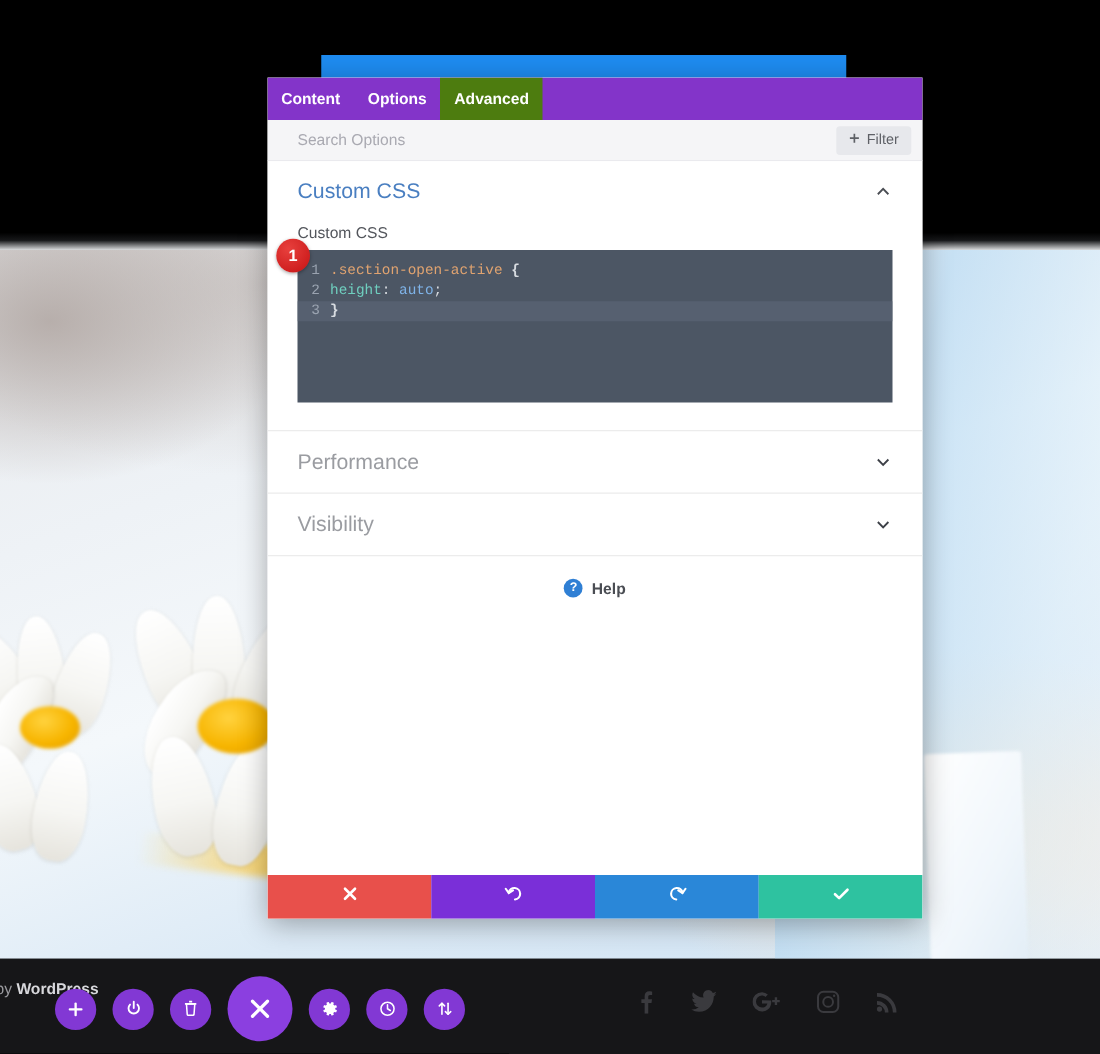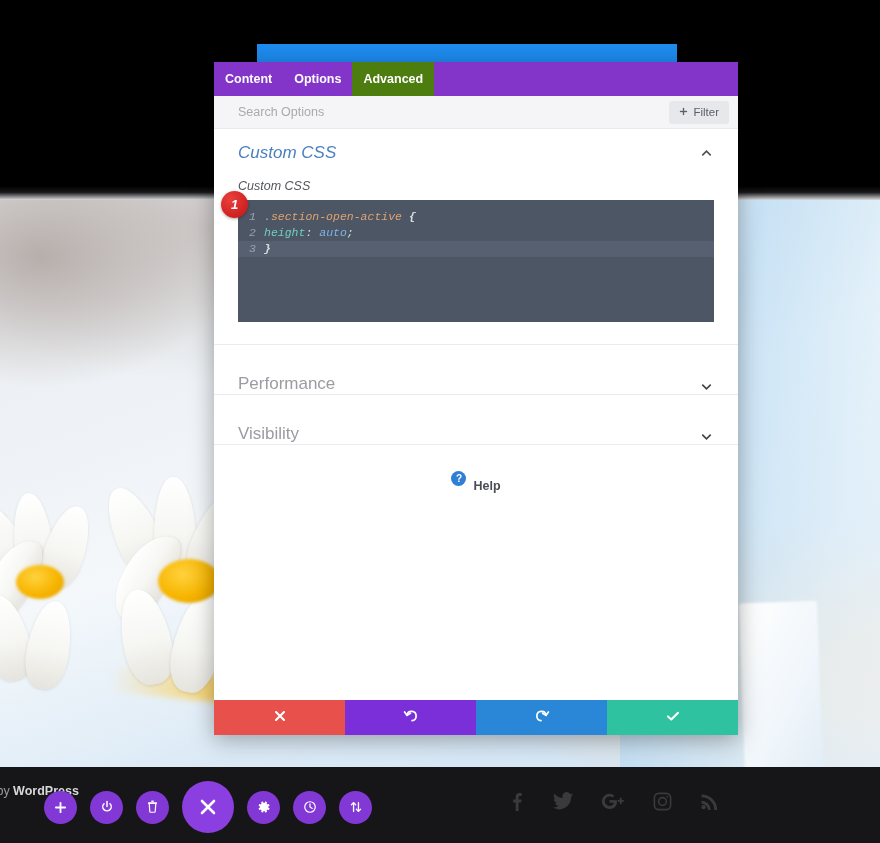--- a/index.html
+++ b/index.html
@@ -111,21 +111,21 @@
   #filter-button {
     background:#e7e8ec; border:0; border-radius:3px;
     height:23px; padding:0 10px;
     font-family:"Liberation Sans", sans-serif;
     font-size:11.5px; color:#5e6066; cursor:pointer;
     display:flex; align-items:center; gap:5px;
   }
 
   #modal-body { flex:1; background:#fff; overflow:hidden; }
 
-  #css-section { padding:14px 24px 0 24px;font-style:italic; }
+  #css-section { padding:14px 24px 0 24px; }
   #css-section-head {
     display:flex; align-items:center; cursor:pointer;
     padding-bottom:10px;
   }
   #css-section-title {
     flex:1; color:#4a7fc1; font-size:17px; font-weight:normal;
   }
   .chev { width:15px; height:15px; flex:0 0 auto; }
 
   #css-field-label {
@@ -155,37 +155,37 @@
     width:27px; height:27px; border-radius:50%;
     background:radial-gradient(circle at 36% 30%, #e8403d 0%, #cf1f1f 72%, #ad1717 100%);
     color:#fff; font-size:13px; font-weight:bold;
     display:flex; align-items:center; justify-content:center;
     box-shadow:0 1px 3px rgba(0,0,0,0.35);
   }
 
   #editor-bottom-space { height:22px; }
 
   .accordion-row {
-    display:flex; align-items:flex-end; cursor:pointer;
+    display:flex; align-items:center; cursor:pointer;
     height:50px; padding:0 24px;
     border-top:1px solid #ececec;
   }
   .accordion-label { flex:1; color:#9a9ca1; font-size:17px; }
 
   #help-row {
     display:flex; align-items:center; justify-content:center;
     gap:7px; padding:18px 0 0 0;
     border-top:1px solid #ececec;
   }
   #help-icon {
     width:15px; height:15px; border-radius:50%;
     background:#2f7fd4; color:#fff; font-size:10px; font-weight:bold;
     display:flex; align-items:center; justify-content:center;
   }
-  #help-label { color:#4a4d53; font-size:12.5px; font-weight:bold;margin-top:16px; }
+  #help-label { color:#4a4d53; font-size:12.5px; font-weight:bold; }
 
   #modal-footer { height:35px; display:flex; flex:0 0 auto; }
   .footer-btn {
     flex:1; display:flex; align-items:center; justify-content:center;
     cursor:pointer; color:#fff;
   }
   #btn-cancel { background:#e8504b; }
   #btn-undo   { background:#7a2fd8; }
   #btn-redo   { background:#2a87d8; }
   #btn-save   { background:#2ec2a0; }

